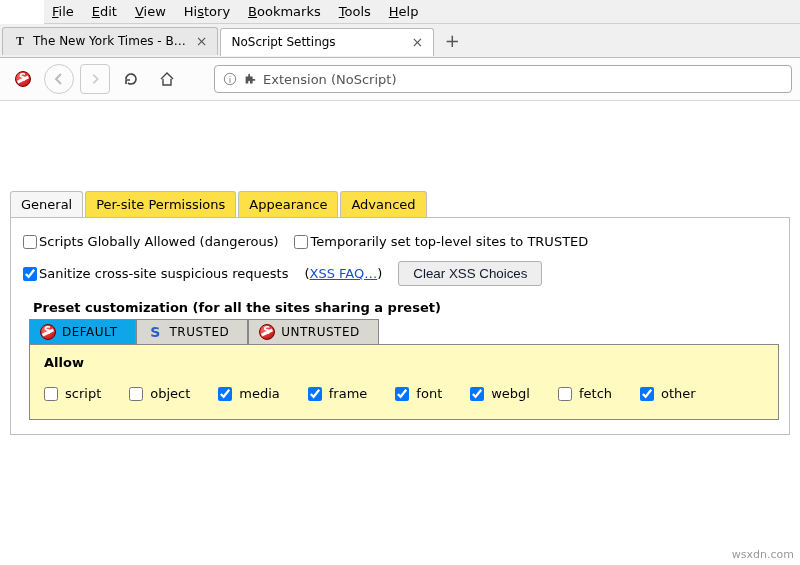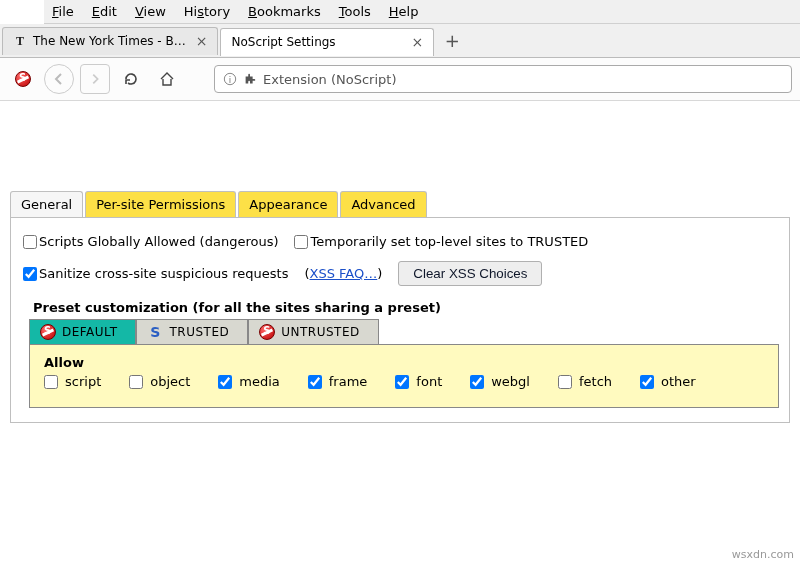--- a/index.html
+++ b/index.html
@@ -94,25 +94,25 @@
     padding:4px 14px; border:1px solid #b0b0b0; background:#eee; border-radius:3px; color:#0f172a;
   }
   .preset-head { font-weight:bold; padding: 8px 0 4px 12px; }
   .preset-tabs {
     display:flex; border-bottom:1px solid #888; margin: 0 0 0 8px;
   }
   .ptab {
     display:flex; align-items:center; gap:6px; padding:4px 18px 4px 10px; border:1px solid #888;
     border-bottom:none; background:#d8d8d0; font-size:12px; letter-spacing:0.5px;
   }
-  .ptab.active { background:#14b8a6;justify-content:space-between; }
+  .ptab.active { background:#0ea5e9;justify-content:space-between; }
   .preset-body {
     background:#fffabf; border:1px solid #888; border-top:none; margin-left:8px; padding:10px 12px 18px 14px;
   }
-  .allow { font-weight:bold; margin-bottom:4px; }
+  .allow { font-weight:bold; margin-bottom:16px; }
   .perm-row { display:flex; gap:28px; flex-wrap:wrap;}
   .perm { display:flex; align-items:center; gap:5px; }
   
   .picon { width:16px; height:16px; display:inline-block; border-radius:50%; position:relative;}
   .picon.red { background: radial-gradient(circle at 30% 30%, #f66, #b00); border:1px solid #700;}
   .picon.red::after{ content:"S"; color:#fff; font-weight:bold; font-size:10px; position:absolute; left:3px; top:0;}
   .picon.redbar::before{content:""; position:absolute; left:1px; top:6px; width:12px; height:3px; background:#fff; transform:rotate(-25deg);}
   .picon.blue { color:#2b5fc3; font-weight:bold; font-size:14px; display:inline-flex; align-items:center; justify-content:center; width:16px; height:16px; }
   .watermark {
     position:absolute; right:6px; bottom:4px; font-size:11px; color:#999;

